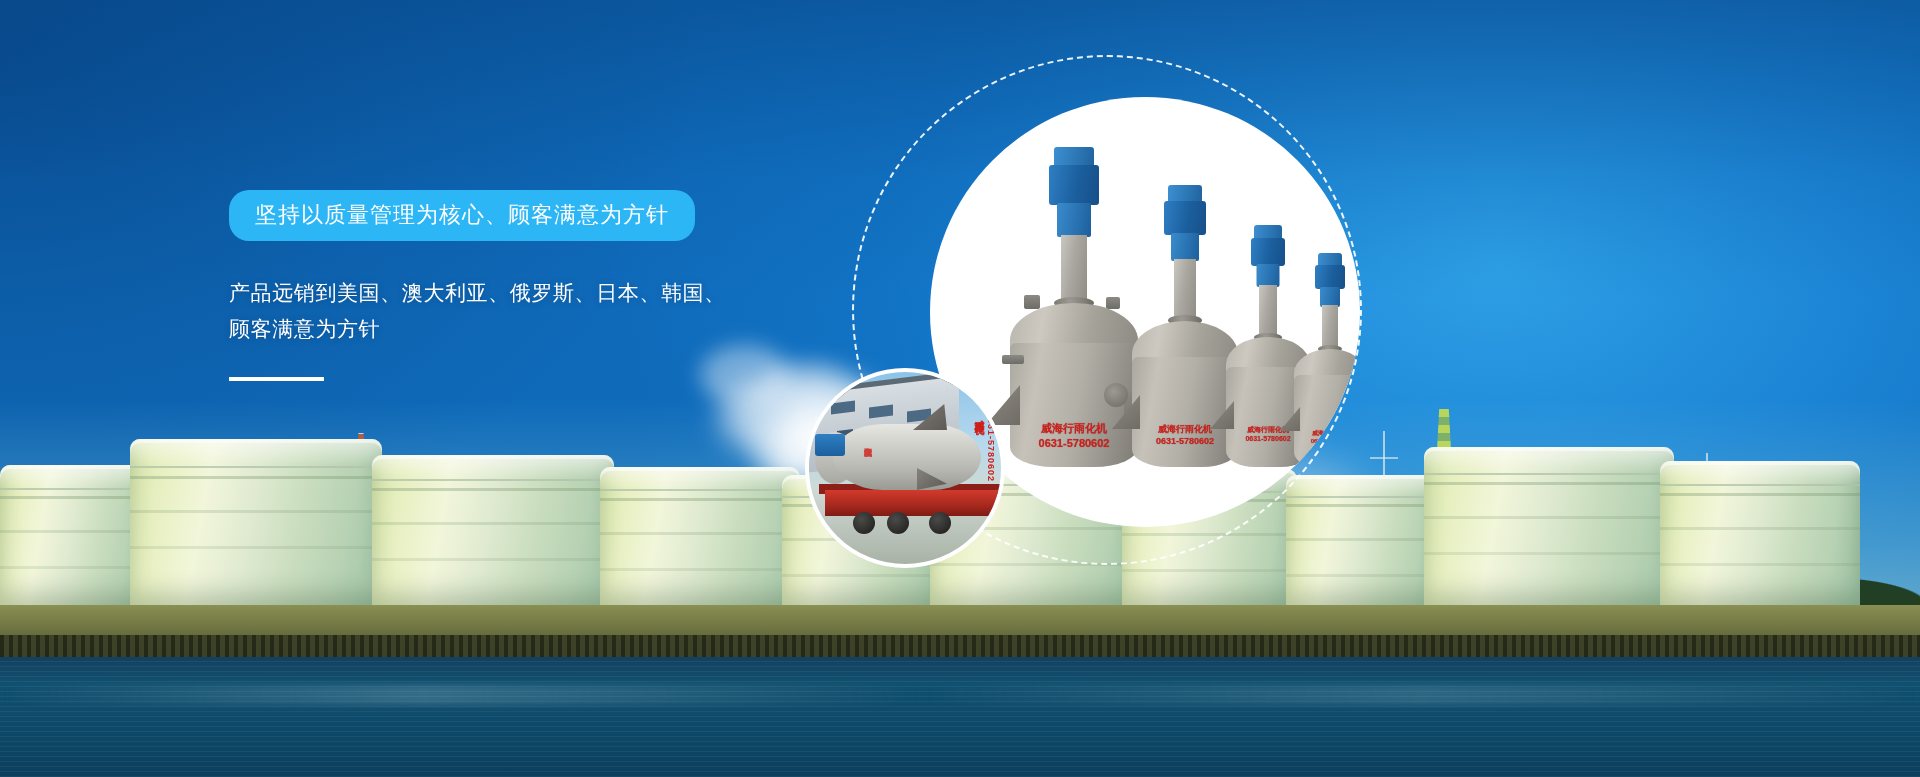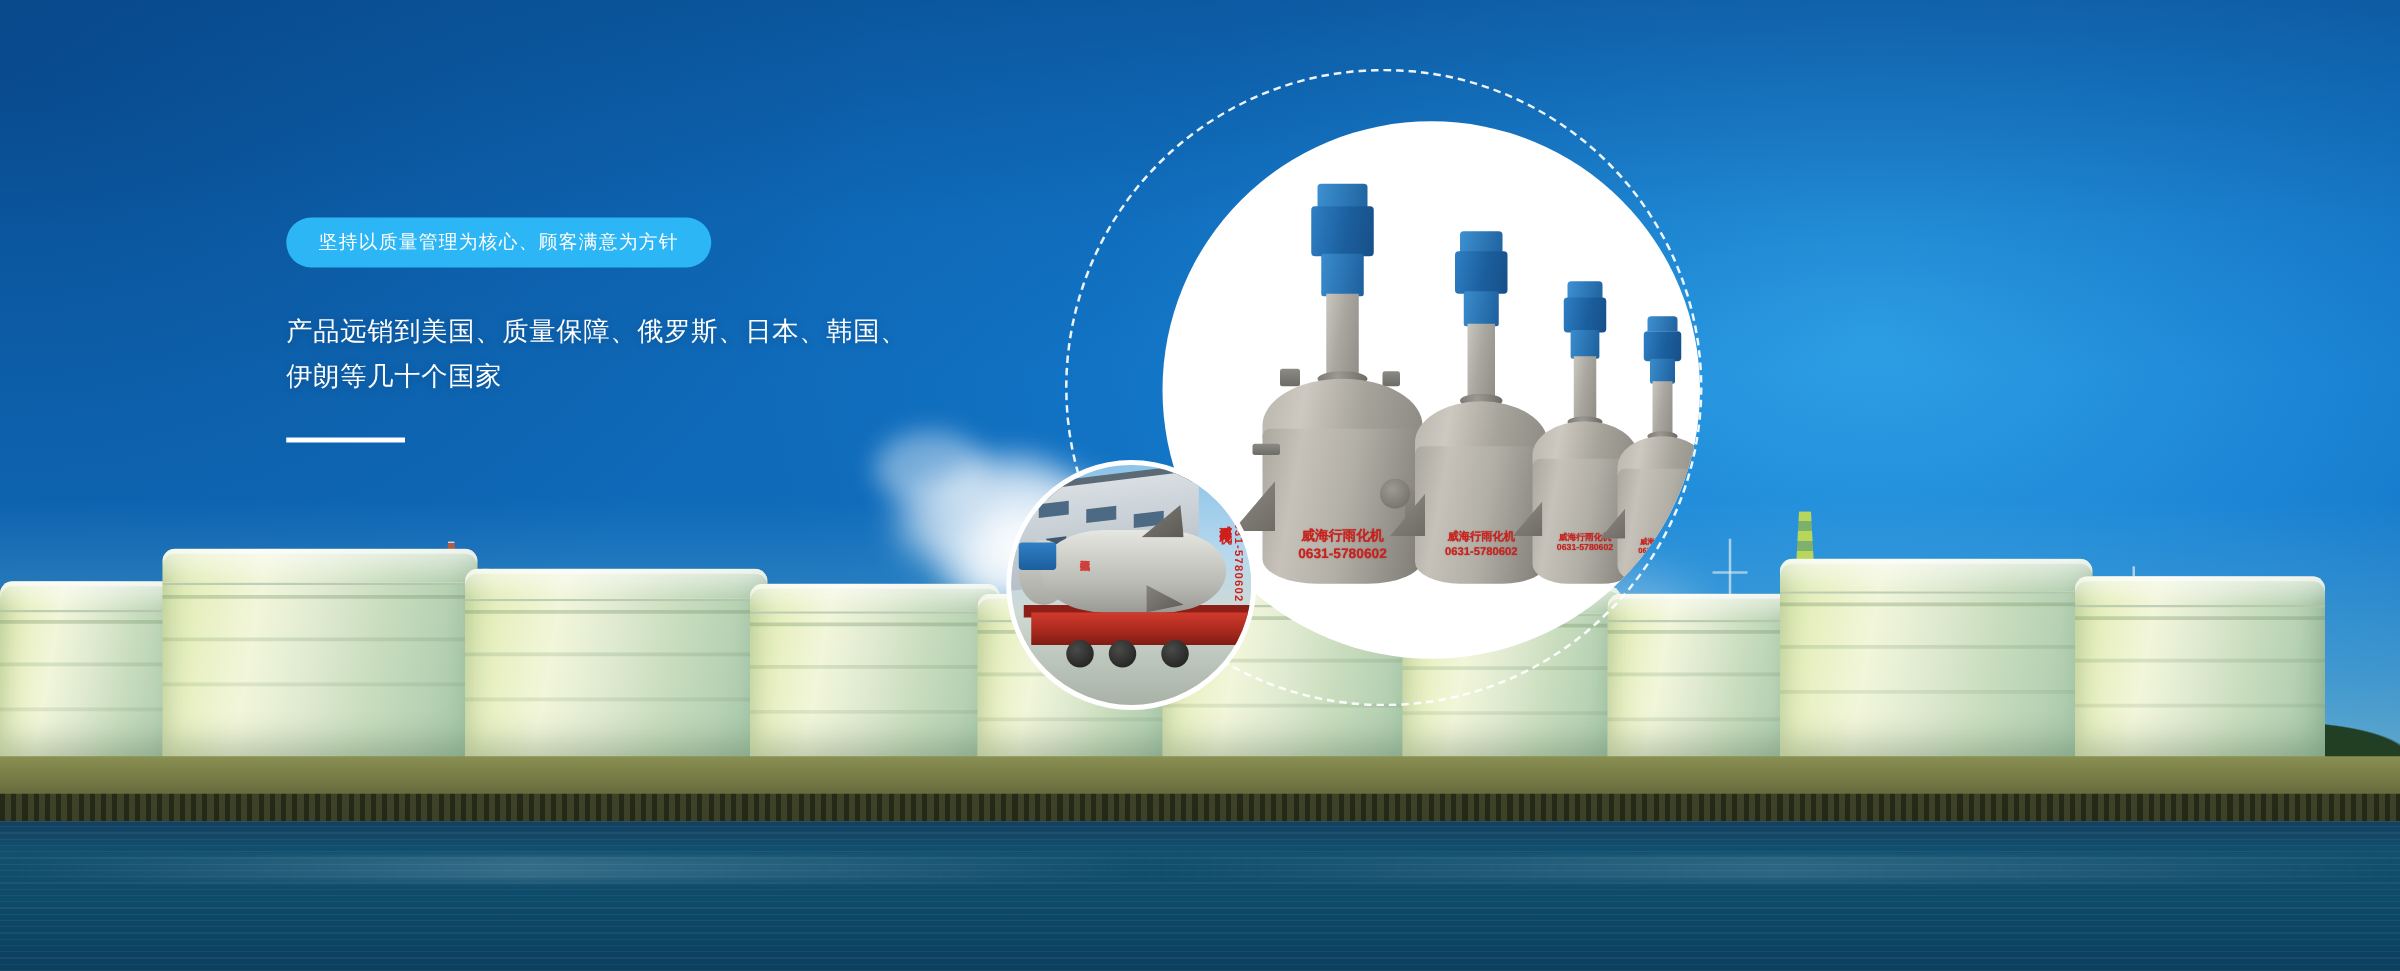--- a/index.html
+++ b/index.html
@@ -150,24 +150,24 @@
     margin:0;
     font-size:49px;line-height:1.08;
     font-weight:bold;color:#ffffff;
     letter-spacing:1px;
     text-shadow:0 2px 10px rgba(3,45,92,.55);
     white-space:nowrap;
   }
 
   .subbar{
     display:inline-block;
-    margin-top:24px;
+    margin-top:40px;
     background:#2cb6f5;
     color:#ffffff;
-    font-size:15px;
+    font-size:22px;
     letter-spacing:1px;
     padding:10px 26px 11px 26px;
     border-radius:20px;
   }
 
   .desc{
     margin:34px 0 0 0;
     color:#ffffff;
     font-size:21px;
     line-height:1.72;
@@ -472,18 +472,18 @@
     <div class="wheel" style="left:120px;"></div>
     <div class="sub-brand">威海行雨化机</div>
     <div class="sub-brand2">0631-5780602</div>
     <div class="sub-brand3">威海行雨化机</div>
   </div>
 
   <div class="copy">
 
     <div class="subbar">坚持以质量管理为核心、顾客满意为方针</div>
 
-    <p class="desc">产品远销到美国、质量保障、俄罗斯、日本、韩国、伊朗等几十个国家</p>
+    <p class="desc">产品远销到美国、澳大利亚、俄罗斯、日本、韩国、顾客满意为方针</p>
 
     <div class="rule"></div>
   </div>
 
 </div>
 
 </body></html>

